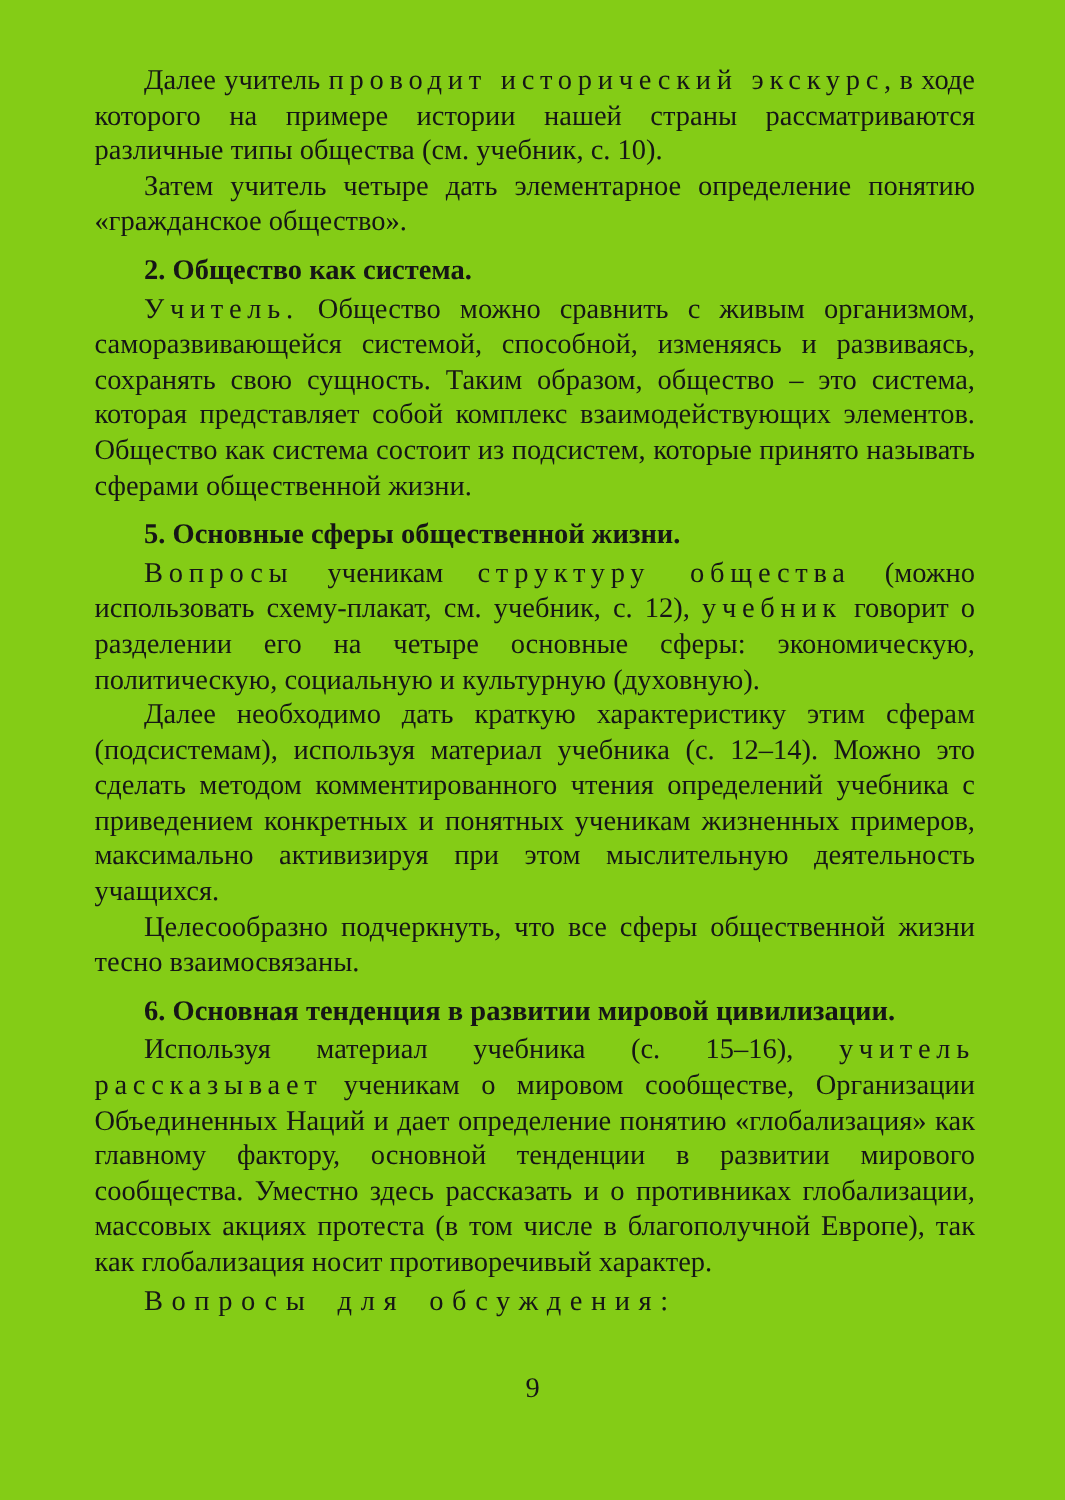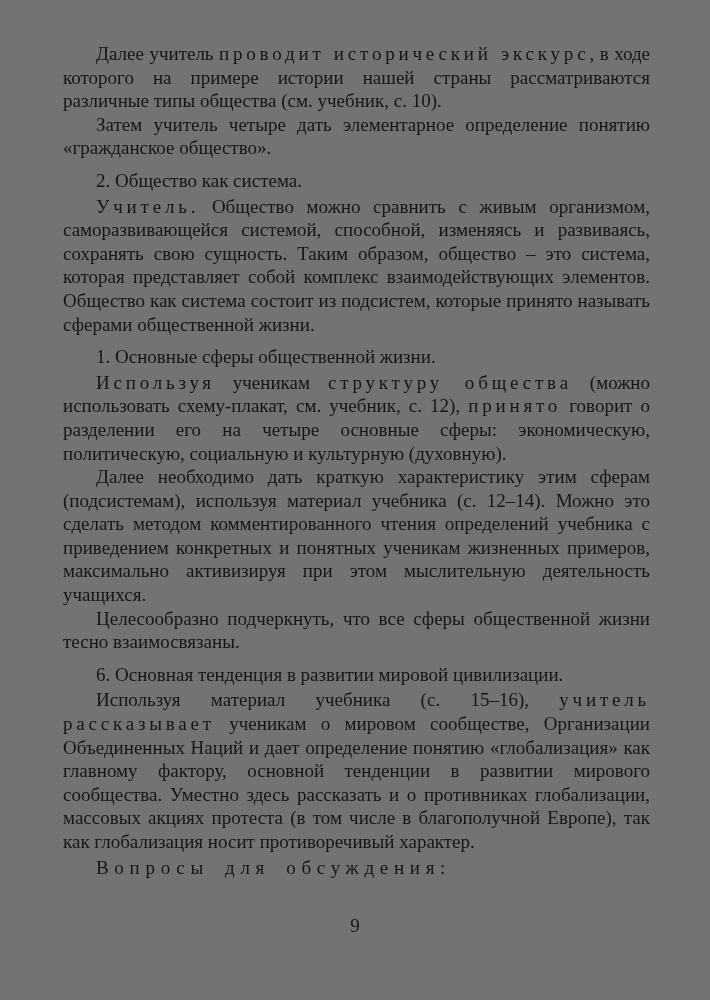--- a/index.html
+++ b/index.html
@@ -7,35 +7,35 @@
     padding: 0;
     width: 710px;
     height: 1000px;
     overflow: hidden;
     background: #ffffff;
   }
   .page {
     box-sizing: border-box;
     width: 710px;
     height: 1000px;
-    background: #737373;
+    background: #84cc16;
     padding: 42px 60px 0 63px;
     font-family: "Liberation Serif", "DejaVu Serif", serif;
     font-size: 19px;
     line-height: 23.6px;
     color: #161616;
     position: relative;
   }
   .text-blocks p {
     margin: 0;
     text-align: justify;
     text-indent: 33px;
   }
   p.heading {
-    font-weight: normal;
+    font-weight: bold;
     margin-top: 9px;
     margin-bottom: 2px;
   }
   p.para.discussion {
     text-align: left;
     margin-top: 2px;
   }
   .sp {
     letter-spacing: 0.2em;
   }
@@ -56,22 +56,22 @@
 </style>
 </head>
 <body>
 
 <div class="page">
   <div class="text-blocks">
       <p class="para"><span>Далее учитель </span><span class="sp">проводит исторический экскурс</span><span>, в ходе которого на примере истории нашей страны рассматриваются различные типы общества (см. учебник, с. 10).</span></p>
       <p class="para"><span>Затем учитель четыре дать элементарное определение понятию «гражданское общество».</span></p>
       <p class="heading"><span>2. Общество как система.</span></p>
       <p class="para"><span class="sp">Учитель.</span><span> Общество можно сравнить с живым организмом, саморазвивающейся системой, способной, изменяясь и развиваясь, сохранять свою сущность. Таким образом, общество – это система, которая представляет собой комплекс взаимодействующих элементов. Общество как система состоит из подсистем, которые принято называть сферами общественной жизни.</span></p>
-      <p class="heading"><span>1. Основные сферы общественной жизни.</span></p>
-      <p class="para"><span class="sp">Используя</span><span> ученикам </span><span class="sp">структуру общества</span><span> (можно использовать схему-плакат, см. учебник, с. 12), </span><span class="sp">принято</span><span> говорит о разделении его на четыре основные сферы: экономическую, политическую, социальную и культурную (духовную).</span></p>
+      <p class="heading"><span>5. Основные сферы общественной жизни.</span></p>
+      <p class="para"><span class="sp">Вопросы</span><span> ученикам </span><span class="sp">структуру общества</span><span> (можно использовать схему-плакат, см. учебник, с. 12), </span><span class="sp">учебник</span><span> говорит о разделении его на четыре основные сферы: экономическую, политическую, социальную и культурную (духовную).</span></p>
       <p class="para"><span>Далее необходимо дать краткую характеристику этим сферам (подсистемам), используя материал учебника (с. 12–14). Можно это сделать методом комментированного чтения определений учебника с приведением конкретных и понятных ученикам жизненных примеров, максимально активизируя при этом мыслительную деятельность учащихся.</span></p>
       <p class="para"><span>Целесообразно подчеркнуть, что все сферы общественной жизни тесно взаимосвязаны.</span></p>
       <p class="heading"><span>6. Основная тенденция в развитии мировой цивилизации.</span></p>
       <p class="para"><span>Используя материал учебника (с. 15–16), </span><span class="sp">учитель рассказывает</span><span> ученикам о мировом сообществе, Организации Объединенных Наций и дает определение понятию «глобализация» как главному фактору, основной тенденции в развитии мирового сообщества. Уместно здесь рассказать и о противниках глобализации, массовых акциях протеста (в том числе в благополучной Европе), так как глобализация носит противоречивый характер.</span></p>
       <p class="para discussion"><span class="sp-wide">Вопросы для обсуждения:</span></p>
     </div>
   <div class="pagenum">9</div>
 </div>
 
 </body></html>

